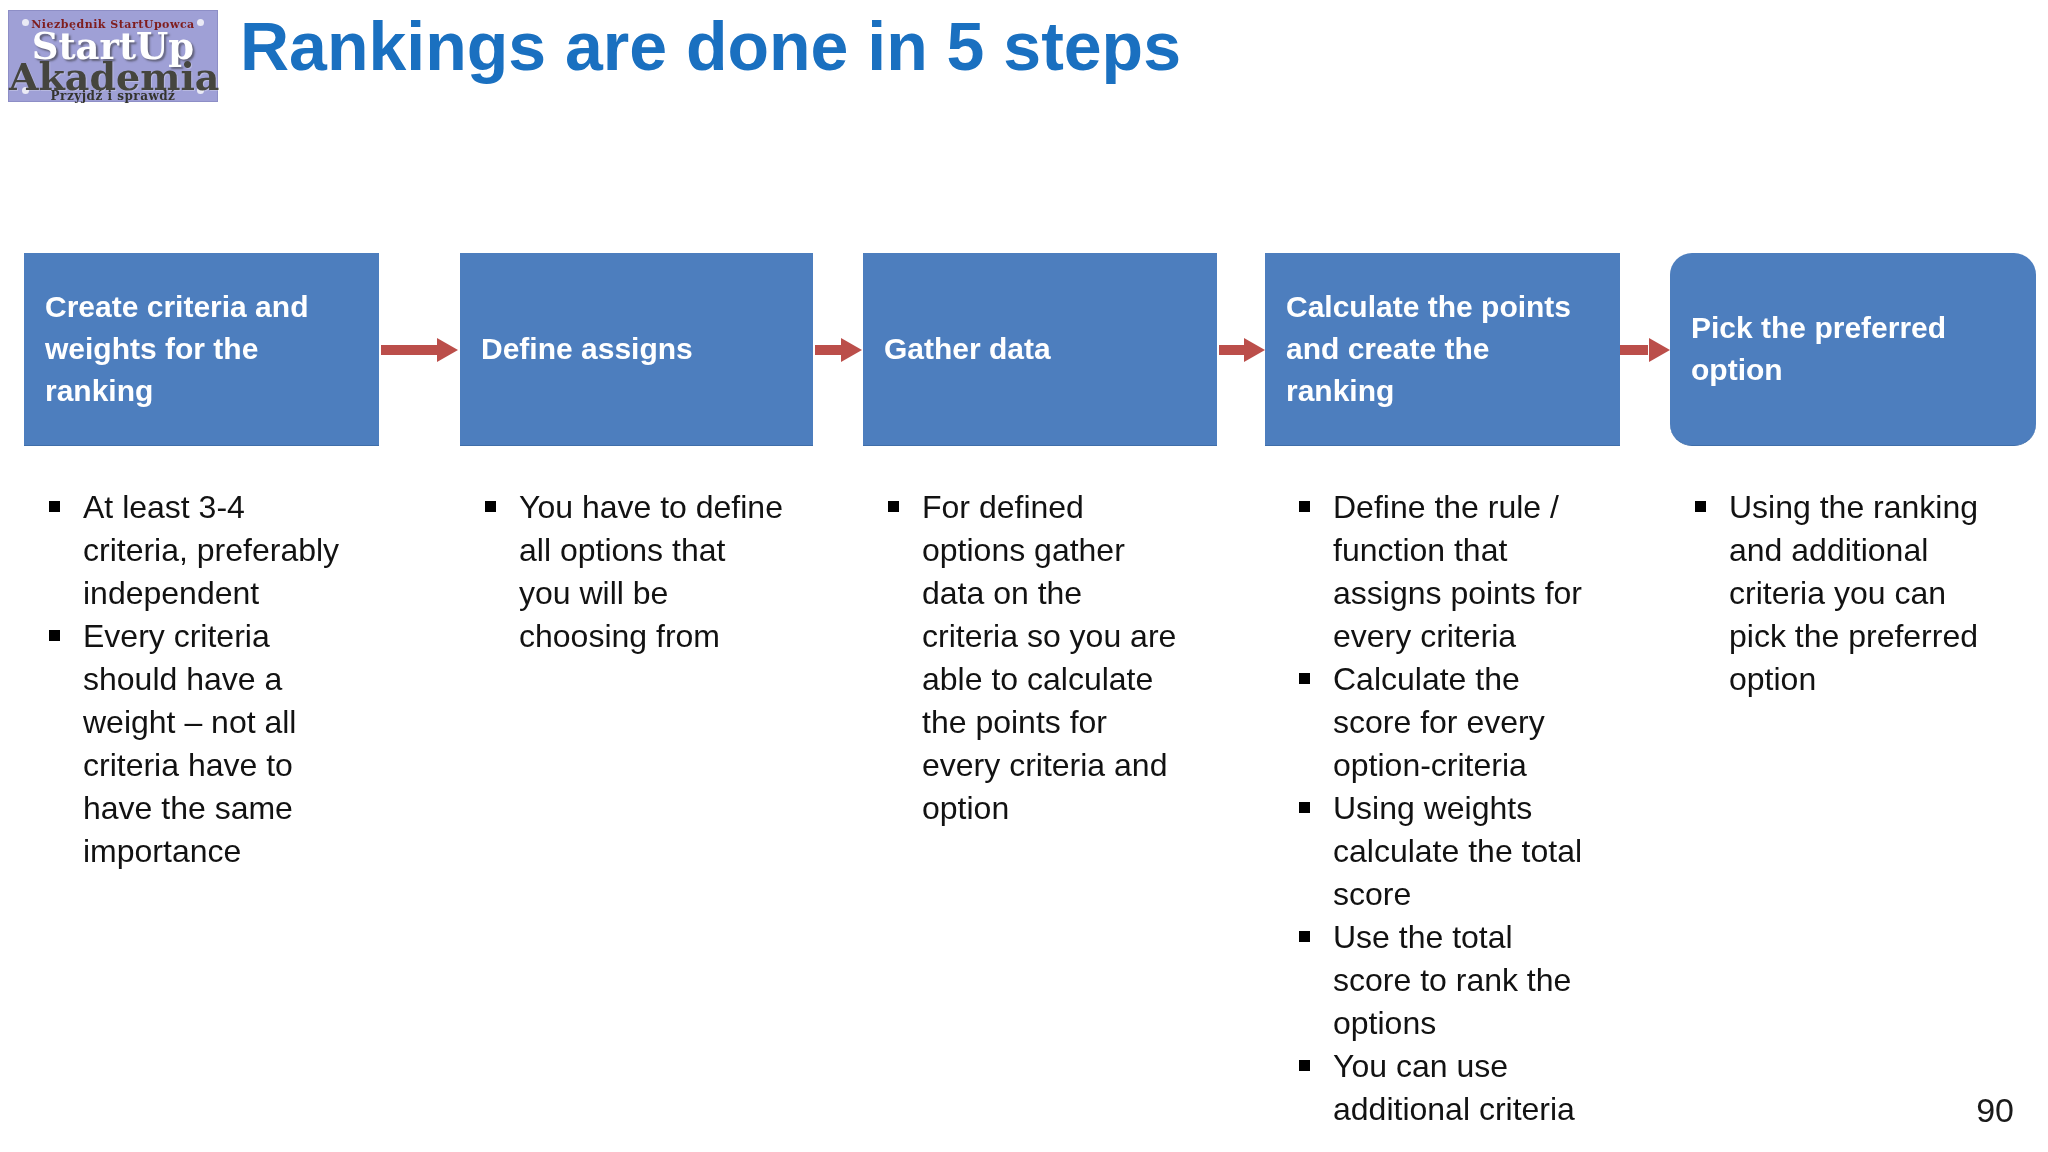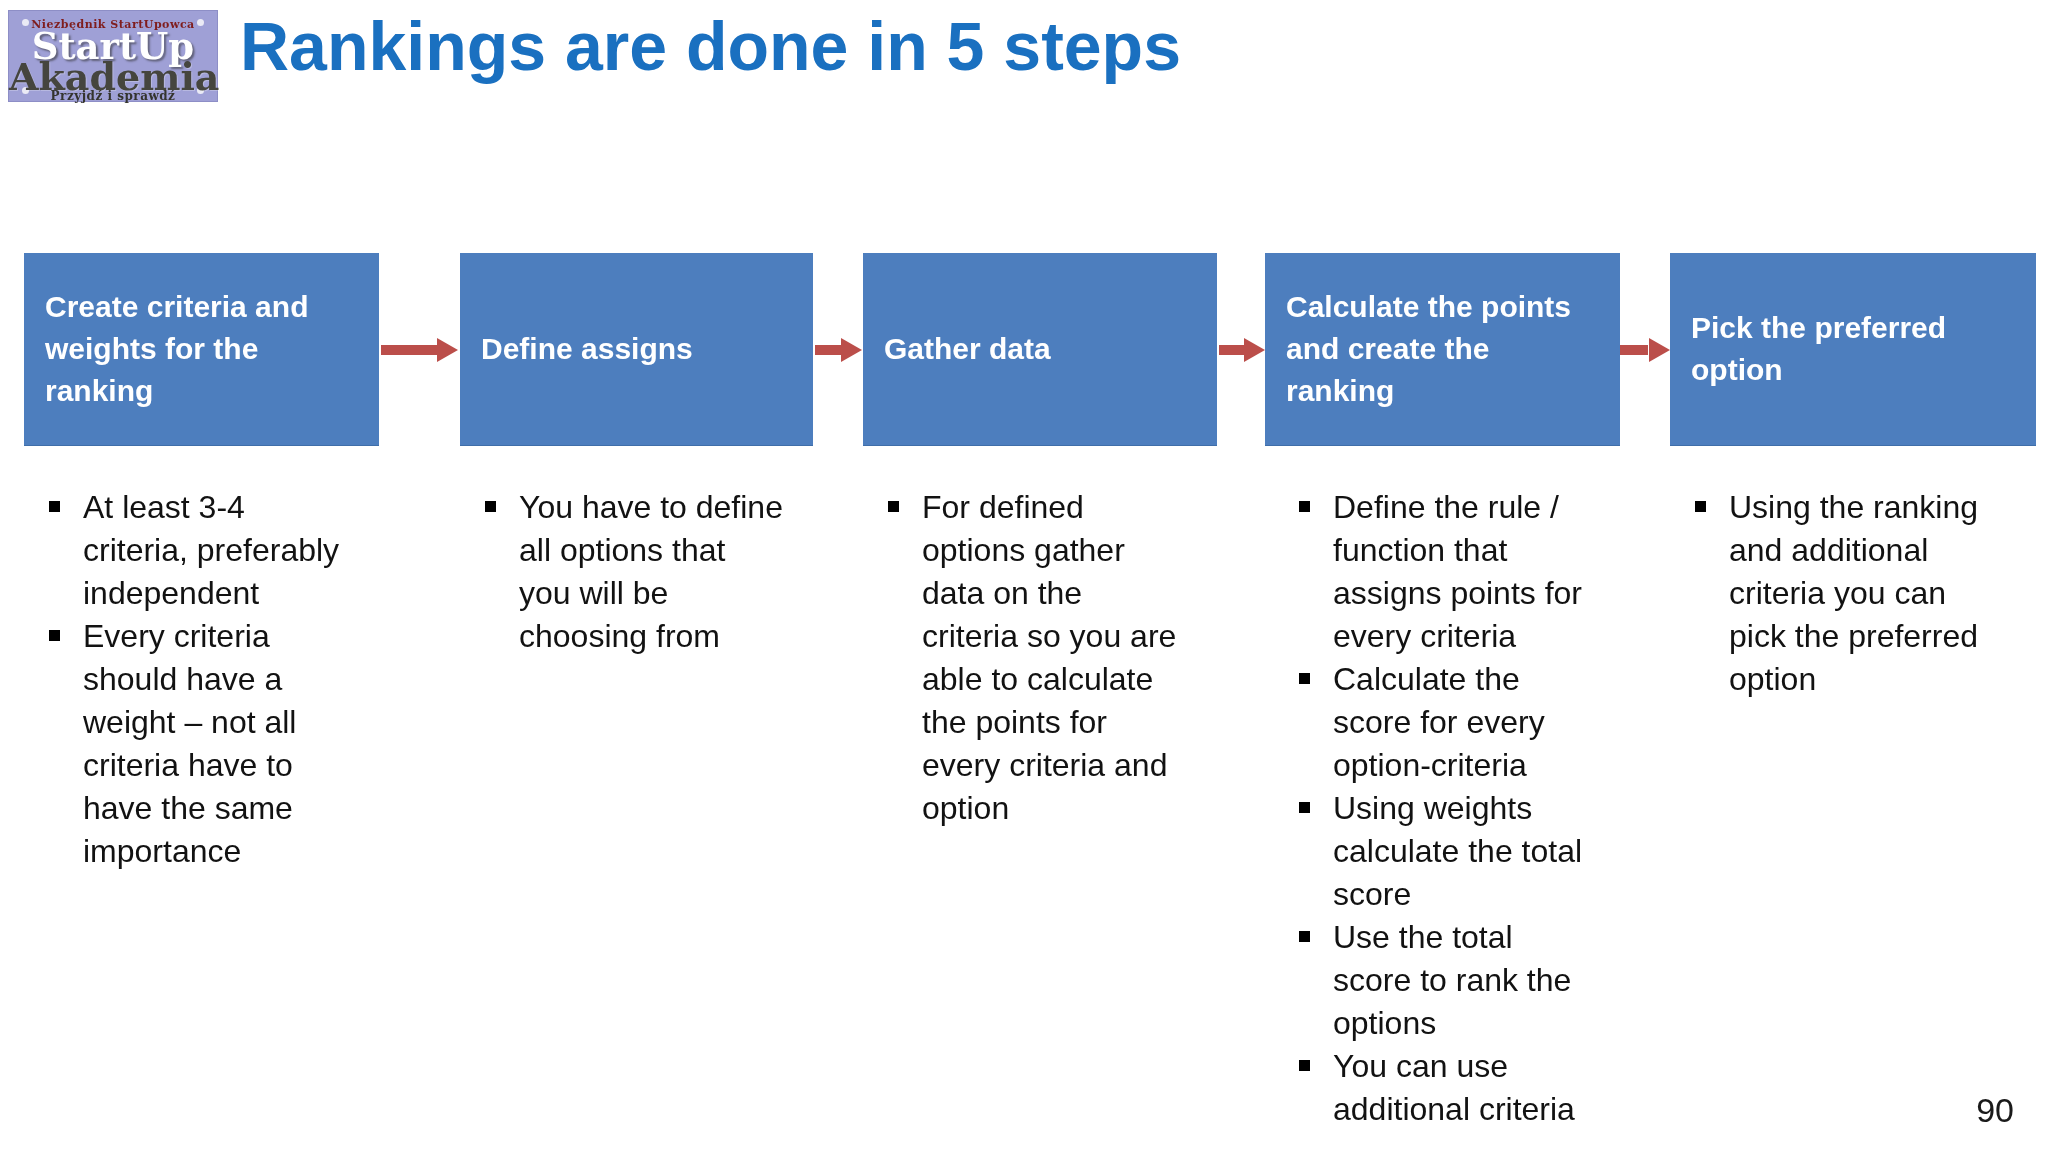--- a/index.html
+++ b/index.html
@@ -36,21 +36,21 @@
     position:absolute;top:253px;height:193px;background:#4d7ebe;
     border-bottom:1px solid #3f6ea9;box-sizing:border-box;
     display:flex;align-items:center;
     color:#ffffff;font-weight:bold;font-size:30px;line-height:42px;
     padding:0 14px 0 21px;
   }
   .b1{left:24px;width:355px;}
   .b2{left:460px;width:353px;}
   .b3{left:863px;width:354px;}
   .b4{left:1265px;width:355px;justify-content:flex-end;}
-  .b5{left:1670px;width:366px;}
+  .b5{left:1670px;width:366px;border-radius:22px;}
   
   .arrow{position:absolute;top:338px;height:24px;}
   .a1{left:381px;width:77px;}
   .a2{left:815px;width:47px;}
   .a3{left:1219px;width:46px;}
   .a4{left:1620px;width:50px;}
   .arrow .shaft{position:absolute;left:0;top:7px;height:10px;background:#bb4e4a;}
   .a1 .shaft{width:56px;} .a2 .shaft{width:27px;} .a3 .shaft{width:26px;} .a4 .shaft{width:28px;}
   .arrow .head{position:absolute;right:0;top:0;width:0;height:0;
     border-top:12px solid transparent;border-bottom:12px solid transparent;

